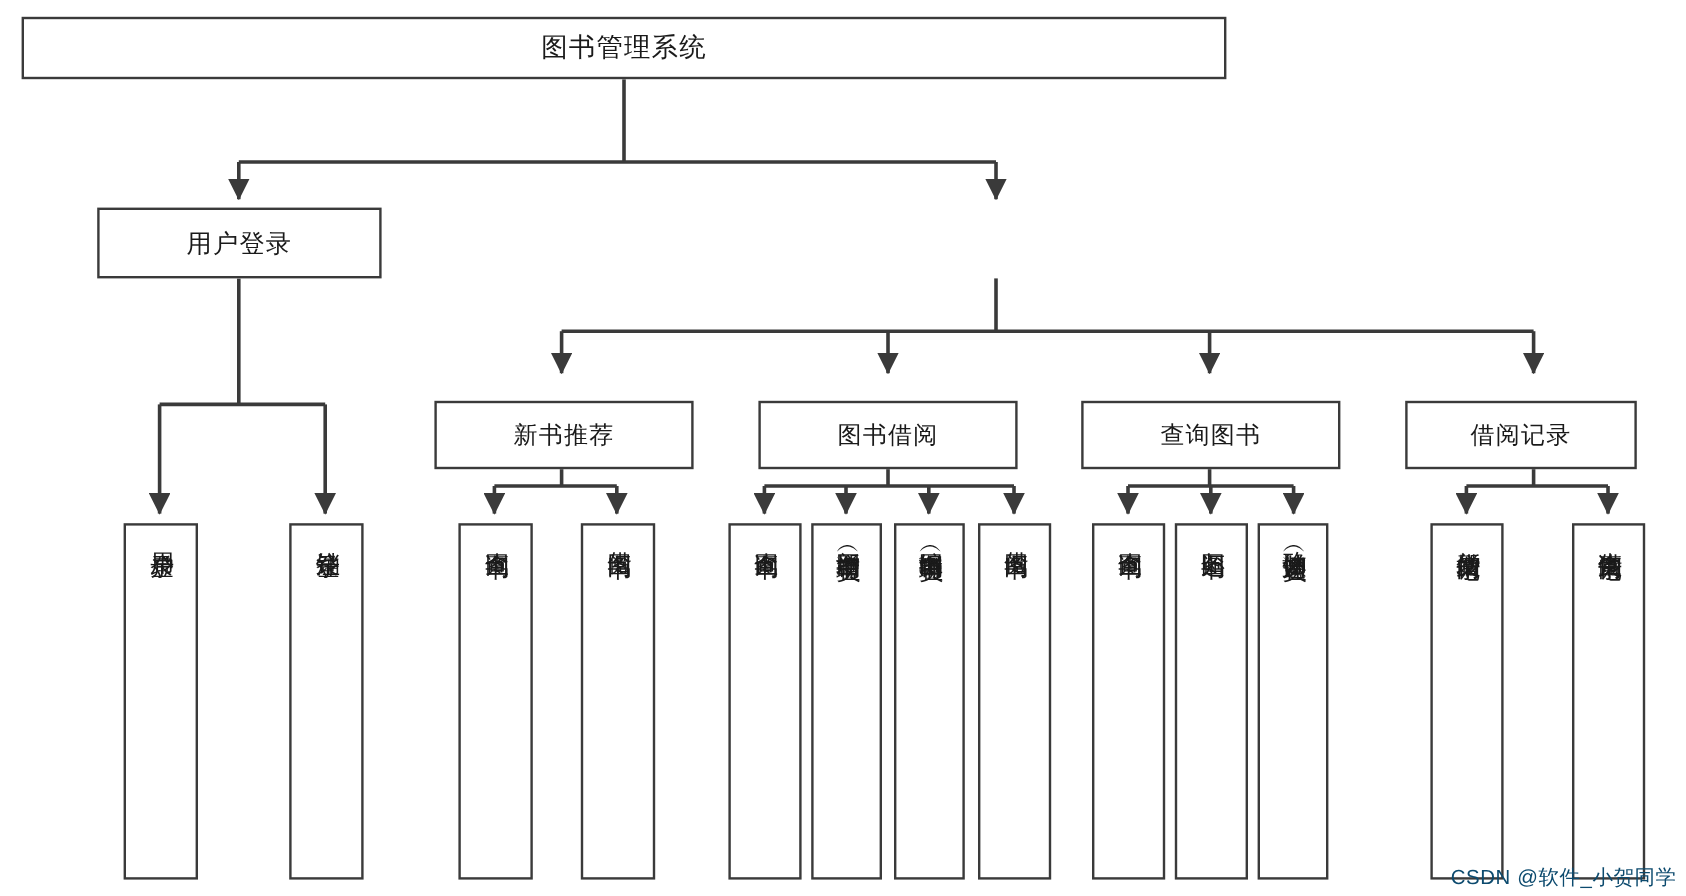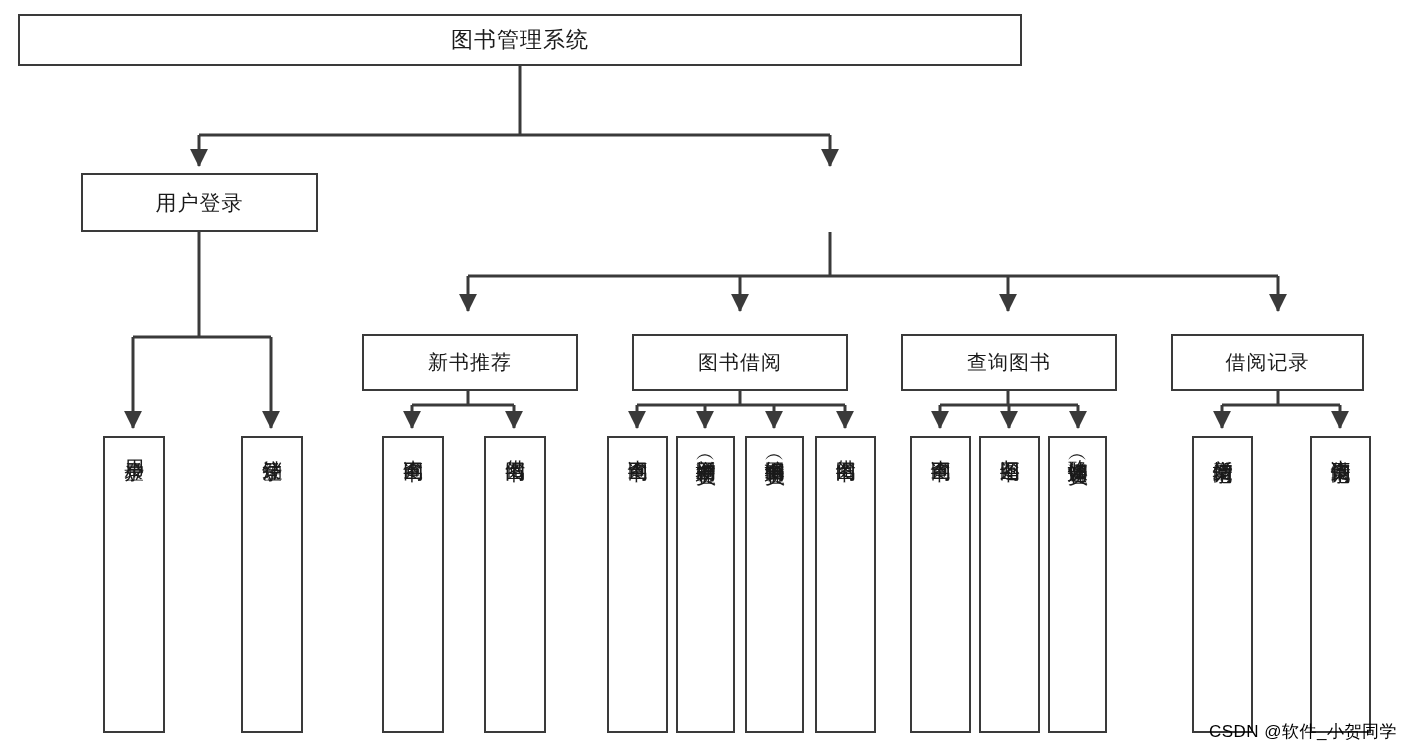--- a/index.html
+++ b/index.html
@@ -59,21 +59,21 @@
   }
   .node.leaf {
     align-items: flex-start;
     padding-top: 6px;
   }
   #watermark {
     position: absolute;
     right: 8px;
     bottom: 4px;
     font-size: 17px;
-    color: #000000;
+    color: #0c4a6e;
     white-space: nowrap;
     z-index: 5;
     letter-spacing: 0.5px;
   }
 </style>
 </head>
 <body>
 
 <div id="canvas">
 

